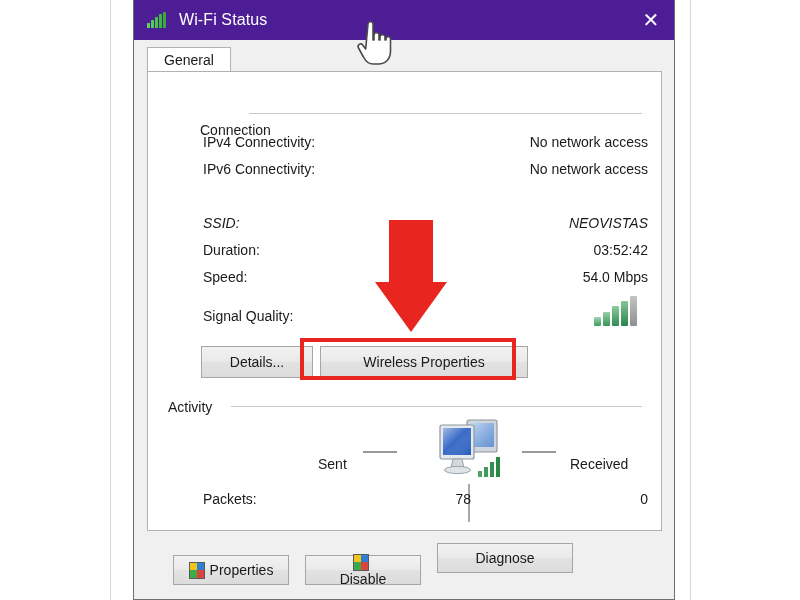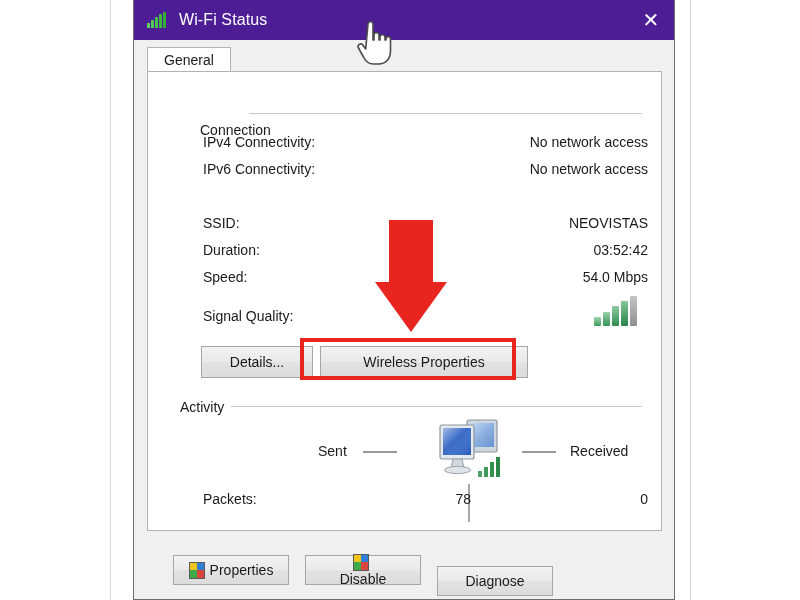--- a/index.html
+++ b/index.html
@@ -218,20 +218,21 @@
   
   .red-arrow {
     position: absolute;
   }
 
   
   .activity-label {
     position: absolute;
     font-size: 14px;
     color: #1a1a1a;
+    margin-top: 13px;
   }
   .dash {
     position: absolute;
     height: 2px;
     background: #9a9a9a;
   }
   .pc-icon { position: absolute; }
   .vdivider {
     position: absolute;
     width: 2px;
@@ -273,21 +274,21 @@
       <div class="group-line" style="left:101px; top:41px; width:393px;"></div>
 
       <div class="row" style="top:62px;">
         <span class="lbl">IPv4 Connectivity:</span>
         <span class="val">No network access</span>
       </div>
       <div class="row" style="top:89px;">
         <span class="lbl">IPv6 Connectivity:</span>
         <span class="val">No network access</span>
       </div>
-      <div class="row" style="top:143px;">
+      <div class="row" style="top:143px;font-style:italic;">
         <span class="lbl">SSID:</span>
         <span class="val">NEOVISTAS</span>
       </div>
       <div class="row" style="top:170px;">
         <span class="lbl">Duration:</span>
         <span class="val">03:52:42</span>
       </div>
       <div class="row" style="top:197px;">
         <span class="lbl">Speed:</span>
         <span class="val">54.0 Mbps</span>
@@ -300,21 +301,21 @@
           <i></i>
           <i></i>
           <i></i>
           <i></i>
       </div>
 
       <div class="btn" style="left:53px; top:274px; width:112px; height:32px;">Details...</div>
 
       <div class="btn" style="left:172px; top:274px; width:208px; height:32px;">Wireless Properties</div>
 
-      <div class="group-label" style="left:32px; top:327px;">Activity</div>
+      <div class="group-label" style="left:20px; top:327px;">Activity</div>
       <div class="group-line" style="left:83px; top:334px; width:411px;"></div>
 
       <div class="activity-label" style="left:170px; top:371px;">Sent</div>
       <div class="dash" style="left:215px; top:379px; width:34px;"></div>
 
       <div class="pc-icon" style="left:286px; top:342px;">
         <svg width="76" height="72" viewBox="0 0 76 72">
 
           <rect x="33" y="6" width="30" height="32" rx="2" fill="#cfd6dd" stroke="#8d969f" stroke-width="1.2"></rect>
           <rect x="36" y="9" width="24" height="24" fill="#8fb7e8"></rect>
@@ -375,21 +376,21 @@
       <span class="shield">
         <span class="q q1"></span>
           <span class="q q2"></span>
         <span class="q q3"></span>
           <span class="q q4"></span>
         <span class="mask"></span>
       </span>
       <span>Disable</span>
     </div>
 
-    <div class="btn" style="left:303px; top:566px; width:116px; height:30px;">Diagnose</div>
+    <div class="btn" style="left:303px; top:543px; width:136px; height:30px;">Diagnose</div>
 
   </div>
 
   <div class="red-arrow" style="left:373px; top:220px;">
     <svg width="76" height="114" viewBox="0 0 76 114">
       <polygon points="16,0 60,0 60,62 74,62 38,112 2,62 16,62" fill="#e8251f"></polygon>
     </svg>
   </div>
 
   <div class="highlight-box" style="left:300px; top:338px; width:216px; height:42px;"></div>

